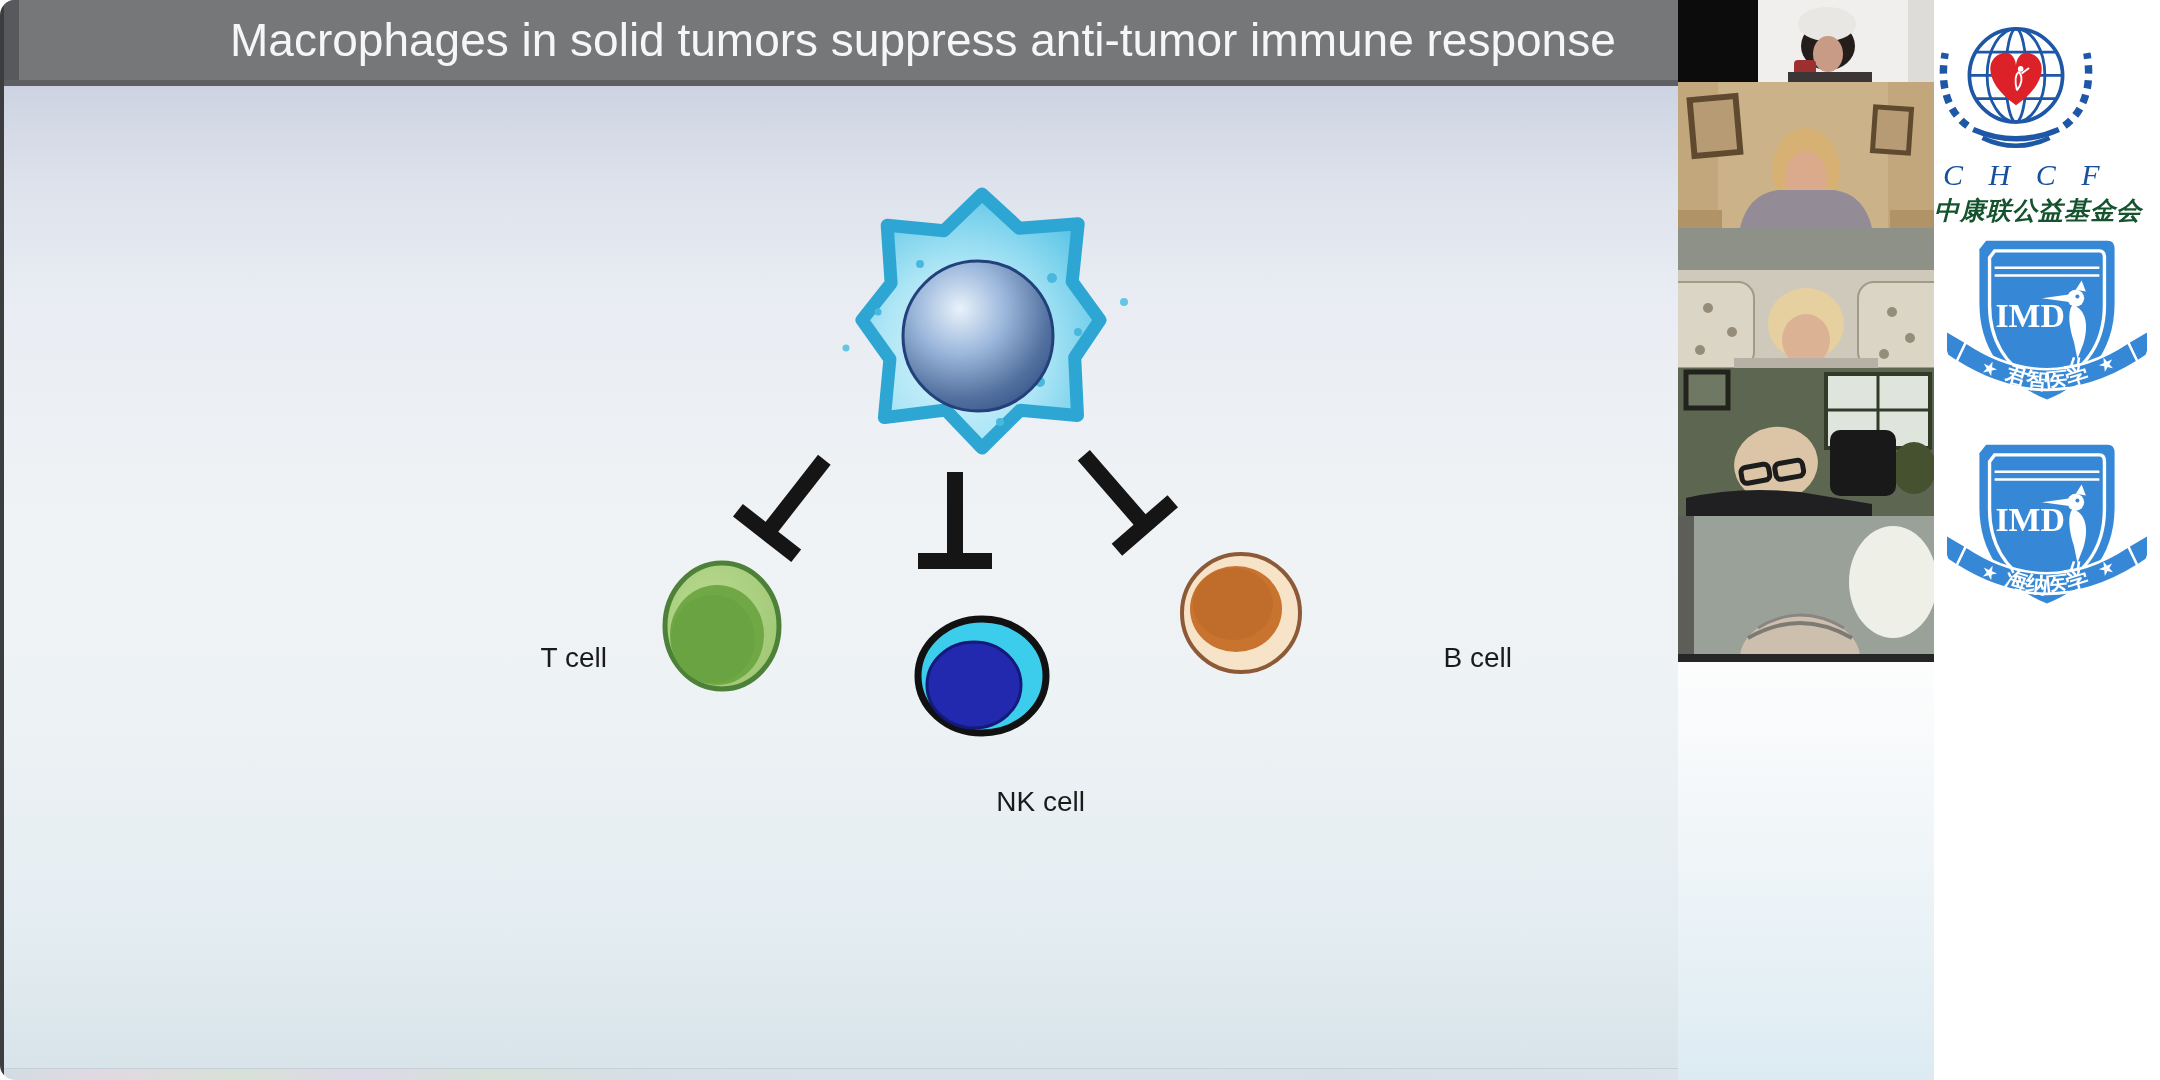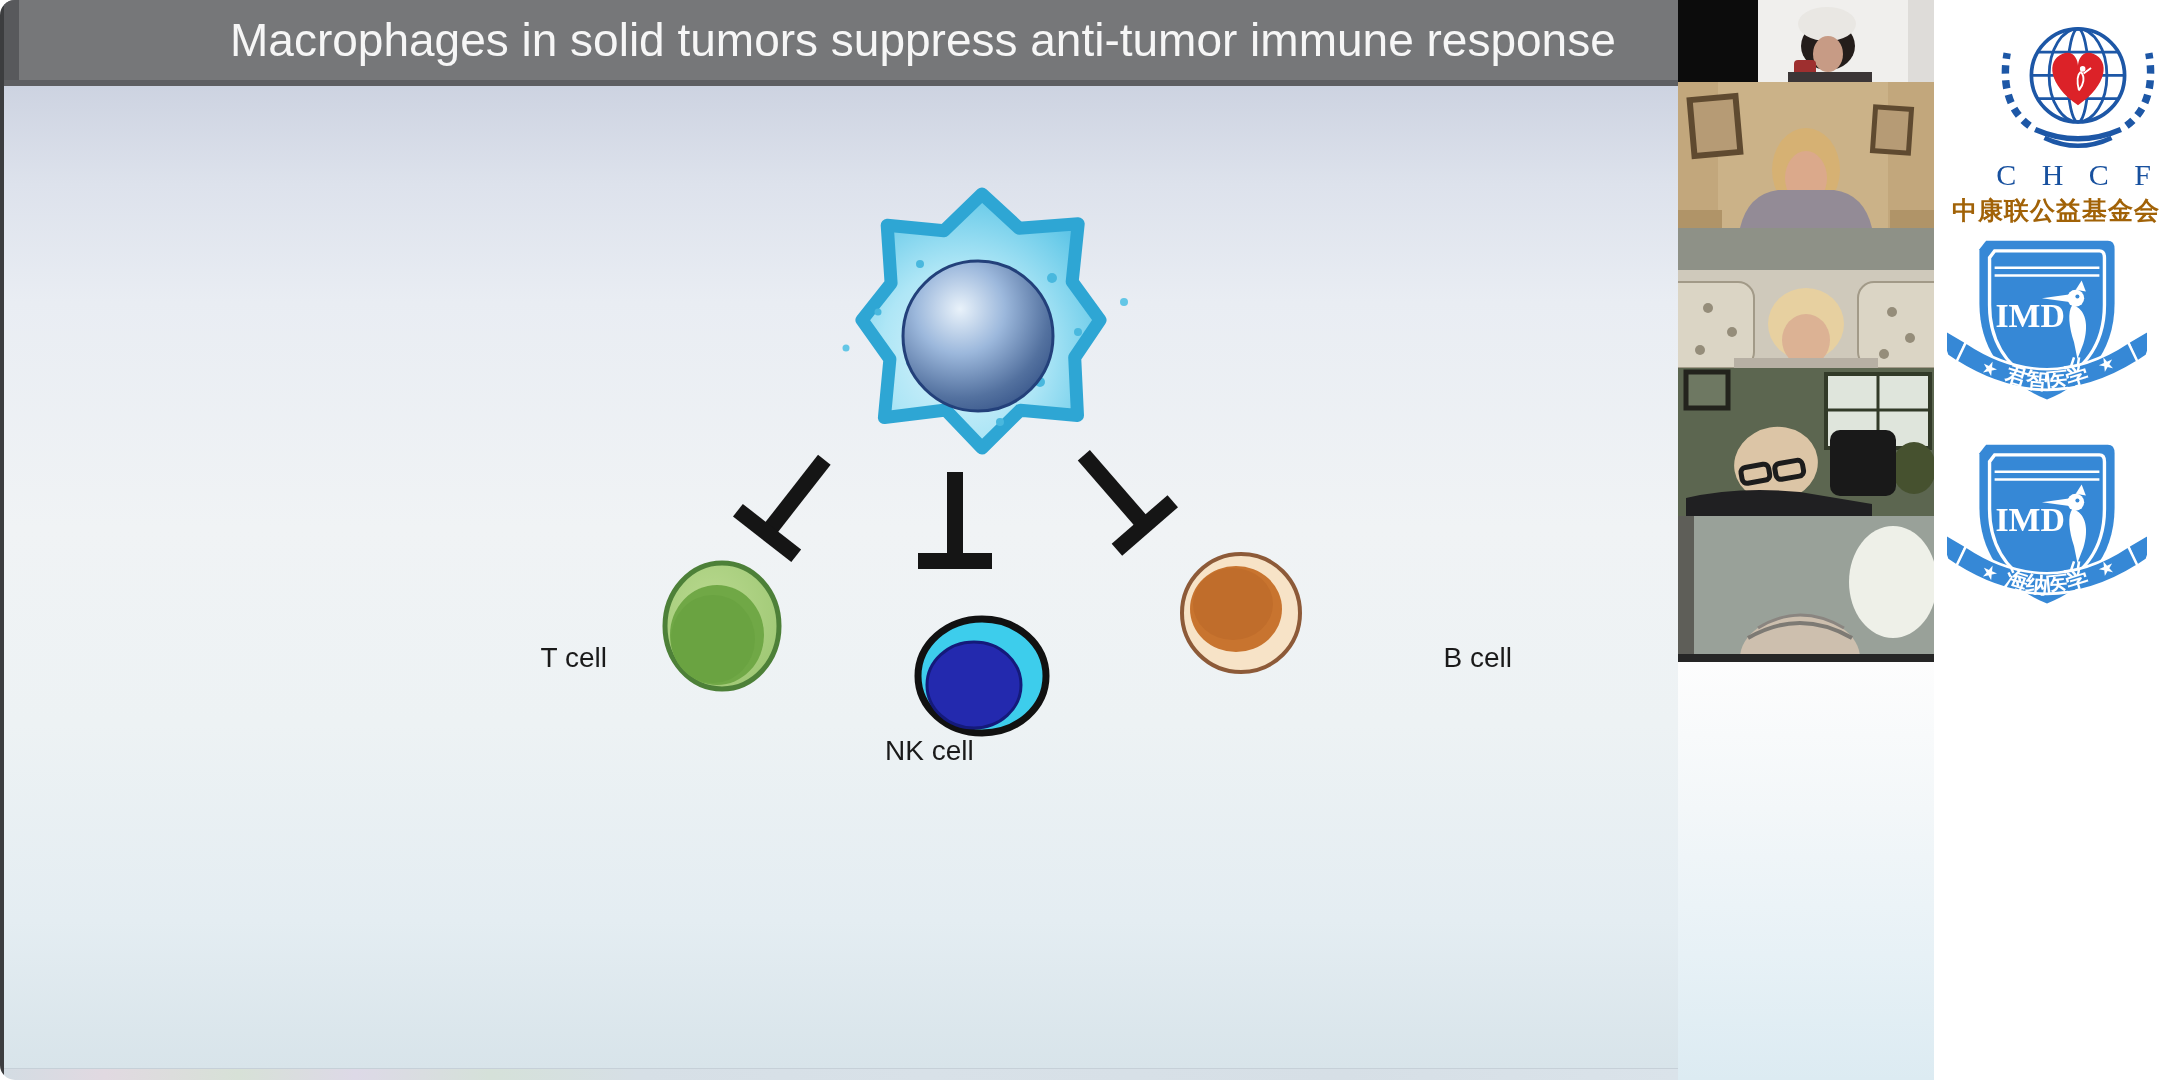--- a/index.html
+++ b/index.html
@@ -13,38 +13,38 @@
   .title-bar .sliver{position:absolute;left:0;top:0;width:15px;height:80px;background:#58595c;}
   .title-text{position:absolute;left:226px;top:0;width:1448px;height:80px;line-height:80px;
               color:#f6f6f6;font-size:46px;white-space:nowrap;letter-spacing:0px;}
   
   .slide{position:absolute;left:4px;top:86px;width:1674px;height:982px;
          background:linear-gradient(180deg,#cdd3e1 0%,#dde2ec 10%,#e9edf3 22%,#f0f3f5 45%,#edf2f4 65%,#e4edf2 85%,#d8e4ea 100%);}
   .diagram-svg{position:absolute;left:0;top:0;}
   .slide-label{position:absolute;color:#1a1a1a;font-size:28px;}
   .lbl-pro{left:835px;top:52px;width:300px;text-align:center;font-size:37px;}
   .lbl-t{left:453px;top:556px;width:150px;text-align:right;}
-  .lbl-nk{left:881px;top:649px;width:200px;text-align:left;}
+  .lbl-nk{left:881px;top:700px;width:200px;text-align:right;}
   .lbl-b{left:1358px;top:556px;width:150px;text-align:right;}
   
   .bottom-bar{position:absolute;left:4px;top:1068px;width:1674px;height:12px;border-top:1px solid #c6d0d8;
      background:linear-gradient(90deg,#d3dce3 0%,#e1d9e1 6%,#d7e1d7 14%,#ddd9e7 21%,#d5e1d9 29%,#d6dfe6 38%,#d8e1e8 55%,#d6dfe6 80%,#dae3ea 100%);}
   
   .video-column{position:absolute;left:1678px;top:0;width:256px;height:1080px;background:#fbfbfb;}
   .feed{position:absolute;left:0;width:256px;overflow:hidden;cursor:pointer;}
   .feed svg{display:block;}
   .video-empty{position:absolute;left:0;top:662px;width:256px;height:418px;
      background:linear-gradient(180deg,#fdfdfd 0%,#f3f7f9 35%,#e7f1f6 70%,#dcebf2 100%);
      border-right:4px solid #ffffff;}
   
   .logo-strip{position:absolute;left:1934px;top:0;width:226px;height:1080px;background:#ffffff;}
-  .chcf{position:absolute;left:0;top:10px;width:226px;text-align:right;}
+  .chcf{position:absolute;left:0;top:10px;width:226px;text-align:left;font-style:italic;}
   .chcf-acronym{margin-top:2px;color:#17509e;font-family:"Liberation Serif",serif;
                 font-size:30px;letter-spacing:9px;text-indent:9px;}
-  .chcf-cn{margin-top:2px;color:#a16207;font-size:25px;font-weight:bold;letter-spacing:1px;}
+  .chcf-cn{margin-top:2px;color:#14532d;font-size:25px;font-weight:bold;letter-spacing:1px;}
   .imd-badge{position:absolute;left:13px;width:200px;}
 </style>
 </head>
 <body>
 
 <div id="root">
   <div class="left-edge"></div>
 
   <div class="title-bar">
     <div class="sliver"></div>

